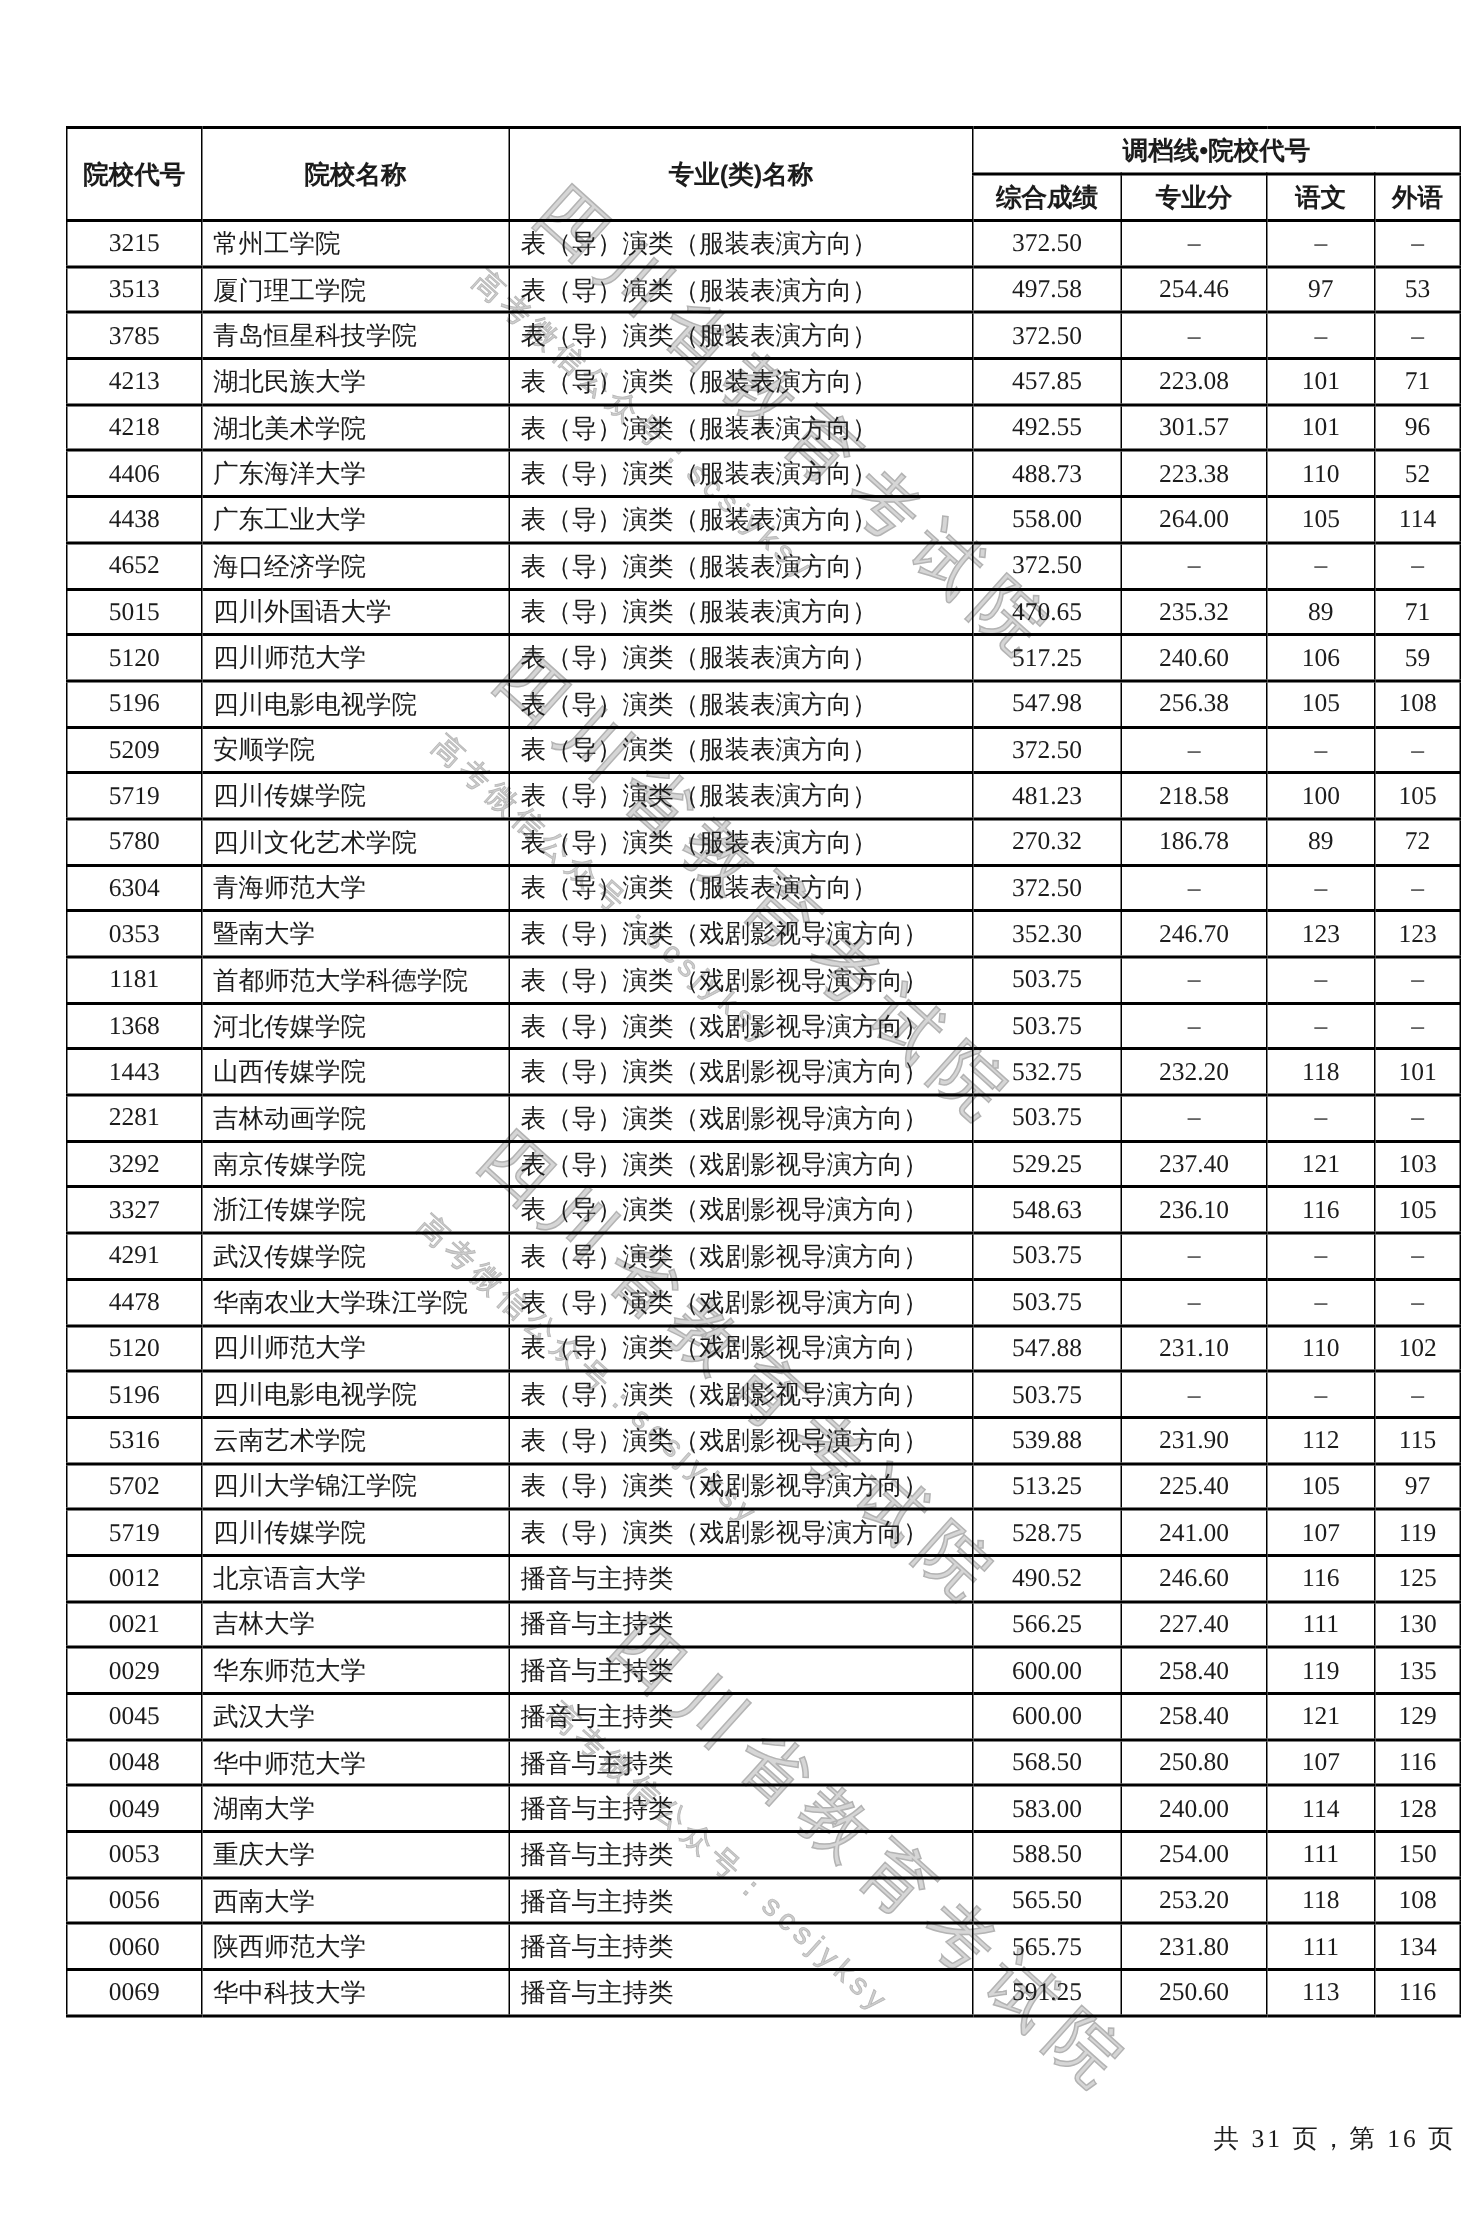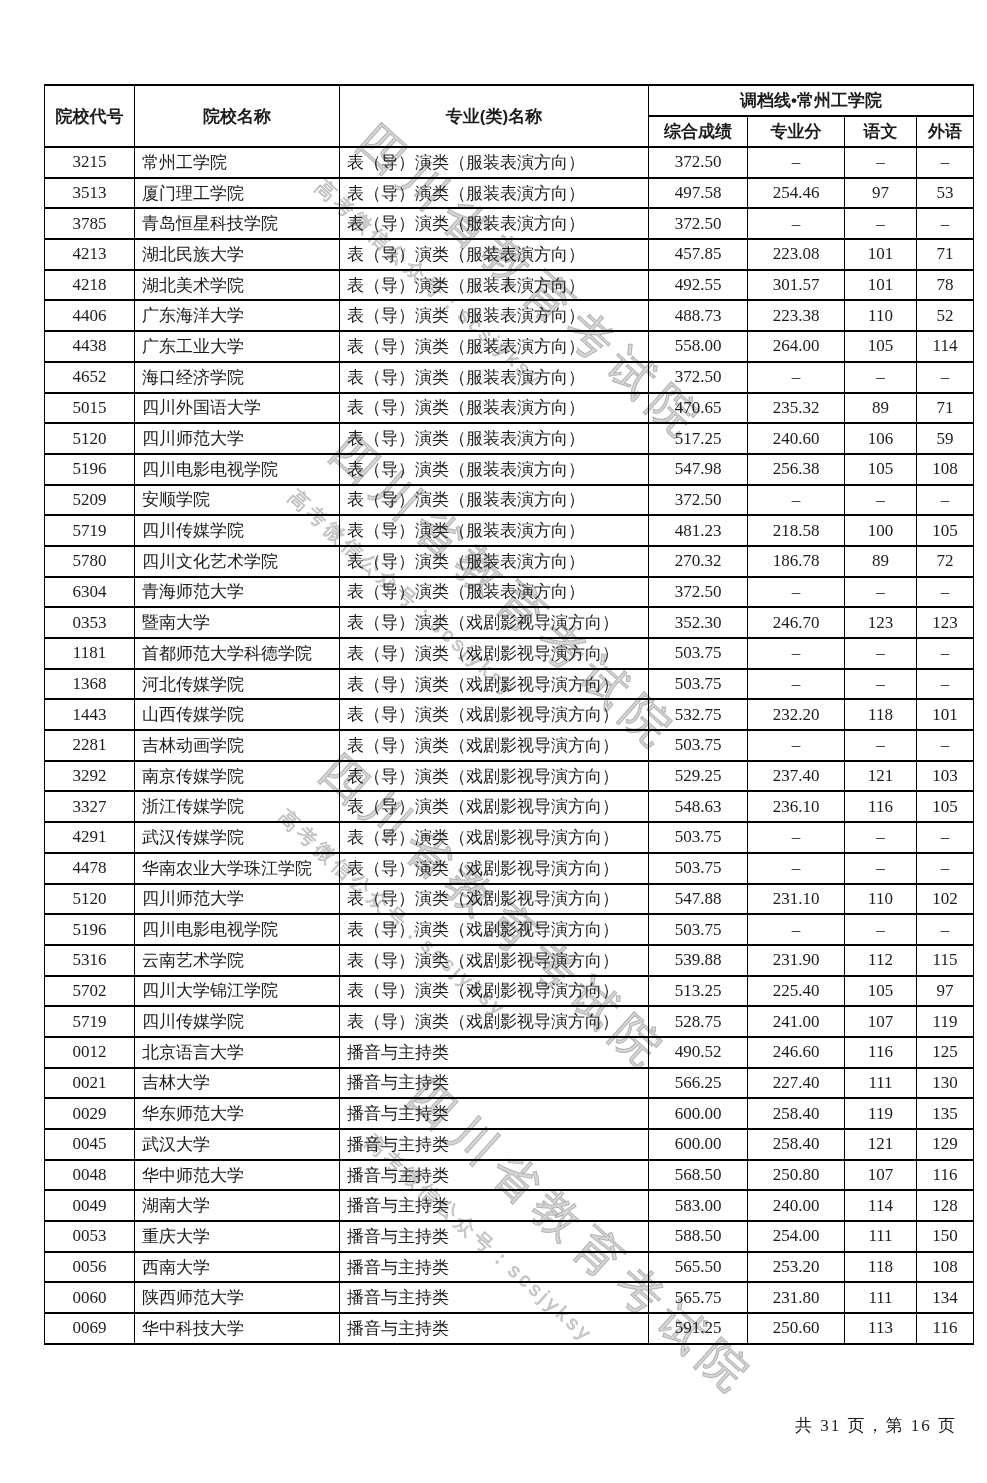--- a/index.html
+++ b/index.html
@@ -76,21 +76,21 @@
   col.c-code{width:90px;}
   col.c-name{width:205px;}
   col.c-major{width:309px;}
   col.c-score{width:99px;}
   col.c-prof{width:97px;}
   col.c-chi{width:72px;}
   col.c-for{width:57px;}
   
   .footer{
     position:absolute;
-    right:30px;
+    right:16px;
     bottom:46px;
     font-size:17px;
     letter-spacing:2px;
     color:#1c1c1c;
     z-index:1;
   }
 </style>
 </head>
 <body>
 
@@ -121,21 +121,21 @@
       <col class="c-score">
         <col class="c-prof">
         <col class="c-chi">
         <col class="c-for">
     </colgroup>
     <thead>
       <tr>
         <th rowspan="2">院校代号</th>
         <th rowspan="2">院校名称</th>
         <th rowspan="2">专业(类)名称</th>
-        <th colspan="4">调档线•常州工学院</th>
+        <th colspan="4">调档线•院校代号</th>
       </tr>
       <tr>
         <th>综合成绩</th>
         <th>专业分</th>
         <th>语文</th>
         <th>外语</th>
       </tr>
     </thead>
     <tbody>
         <tr>
@@ -174,21 +174,21 @@
       <td class="cell-num">101</td>
       <td class="cell-num">71</td>
     </tr>
         <tr>
       <td class="cell-code">4218</td>
       <td class="cell-name">湖北美术学院</td>
       <td class="cell-major">表（导）演类（服装表演方向）</td>
       <td class="cell-num">492.55</td>
       <td class="cell-num">301.57</td>
       <td class="cell-num">101</td>
-      <td class="cell-num">78</td>
+      <td class="cell-num">96</td>
     </tr>
         <tr>
       <td class="cell-code">4406</td>
       <td class="cell-name">广东海洋大学</td>
       <td class="cell-major">表（导）演类（服装表演方向）</td>
       <td class="cell-num">488.73</td>
       <td class="cell-num">223.38</td>
       <td class="cell-num">110</td>
       <td class="cell-num">52</td>
     </tr>

